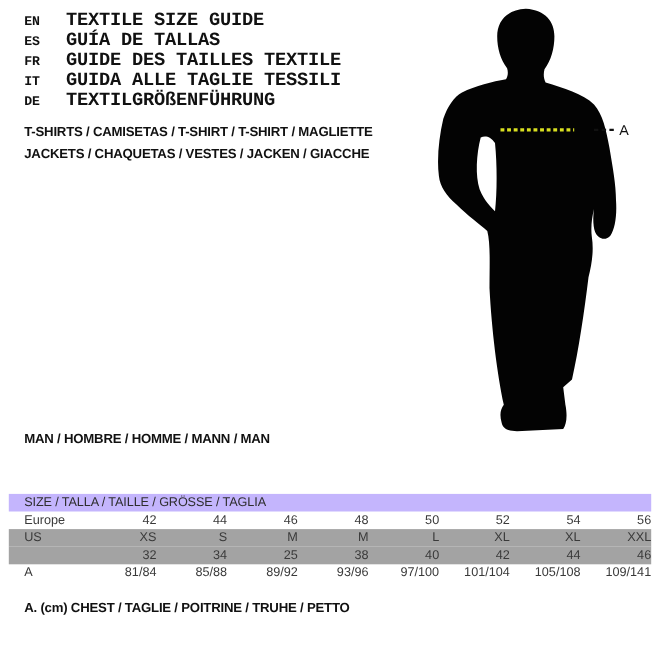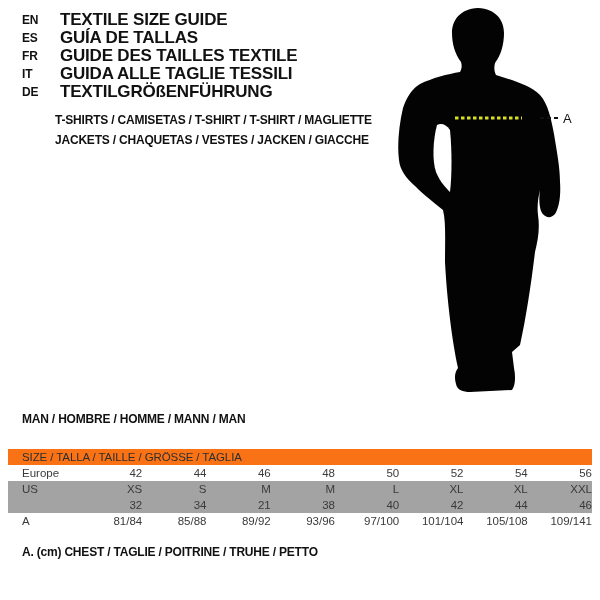--- a/index.html
+++ b/index.html
@@ -5,39 +5,39 @@
   html, body { margin: 0; padding: 0; background: #ffffff; }
   body {
     width: 600px; height: 600px; position: relative; overflow: hidden;
     font-family: "Liberation Sans", sans-serif;
     color: #111;
     -webkit-font-smoothing: antialiased;
   }
   .abs { position: absolute; }
 
   
-  .lang-list { top: 11px; left: 22px; }
+  .lang-list { top: 11px; left: 22px; font-family: Liberation Mono, monospace; }
   .lang-row { display: flex; height: 18px; line-height: 18px; }
   .lang-code { width: 38px; font-weight: bold; font-size: 12px; letter-spacing: -0.2px; }
   .lang-name { font-weight: bold; font-size: 17px; letter-spacing: -0.2px; white-space: nowrap; }
 
   
-  .cats { top: 110px; left: 22px; margin-left: 33px; }
+  .cats { top: 110px; left: 22px; }
   .cat-line { font-weight: bold; font-size: 12px; letter-spacing: -0.2px; line-height: 20px; white-space: nowrap; }
 
   
   .figure-wrap { top: 0; left: 390px; width: 200px; height: 400px; }
 
   
-  .section-title { top: 412px; left: 22px; font-weight: bold; font-size: 12px; letter-spacing: -0.2px; text-align: center; }
+  .section-title { top: 392px; left: 22px; font-weight: bold; font-size: 12px; letter-spacing: -0.2px; text-align: center; }
 
   
   .size-table { top: 449px; left: 8px; width: 584px; font-size: 11.5px; color: #3a3a3a; }
   .t-header {
-    height: 16px; line-height: 16px; background: #f97316; color: #2e2e2e;
+    height: 16px; line-height: 16px; background: #c4b5fd; color: #2e2e2e;
     padding-left: 14px; letter-spacing: -0.1px;
   }
   .t-row { display: flex; height: 16px; line-height: 16px; }
   .t-row.striped { background: #a3a3a3; }
   .t-label { width: 70px; padding-left: 14px; box-sizing: border-box; }
   .t-cell { flex: 1; text-align: right; }
 
   
   .footnote { top: 545px; left: 22px; font-weight: bold; font-size: 12px; letter-spacing: -0.2px; }
 </style>
@@ -142,21 +142,21 @@
         <span class="t-cell">M</span>
         <span class="t-cell">L</span>
         <span class="t-cell">XL</span>
         <span class="t-cell">XL</span>
         <span class="t-cell">XXL</span>
       </div>
       <div class="t-row striped">
         <span class="t-label"></span>
         <span class="t-cell">32</span>
         <span class="t-cell">34</span>
-        <span class="t-cell">21</span>
+        <span class="t-cell">25</span>
         <span class="t-cell">38</span>
         <span class="t-cell">40</span>
         <span class="t-cell">42</span>
         <span class="t-cell">44</span>
         <span class="t-cell">46</span>
       </div>
       <div class="t-row">
         <span class="t-label">A</span>
         <span class="t-cell">81/84</span>
         <span class="t-cell">85/88</span>

